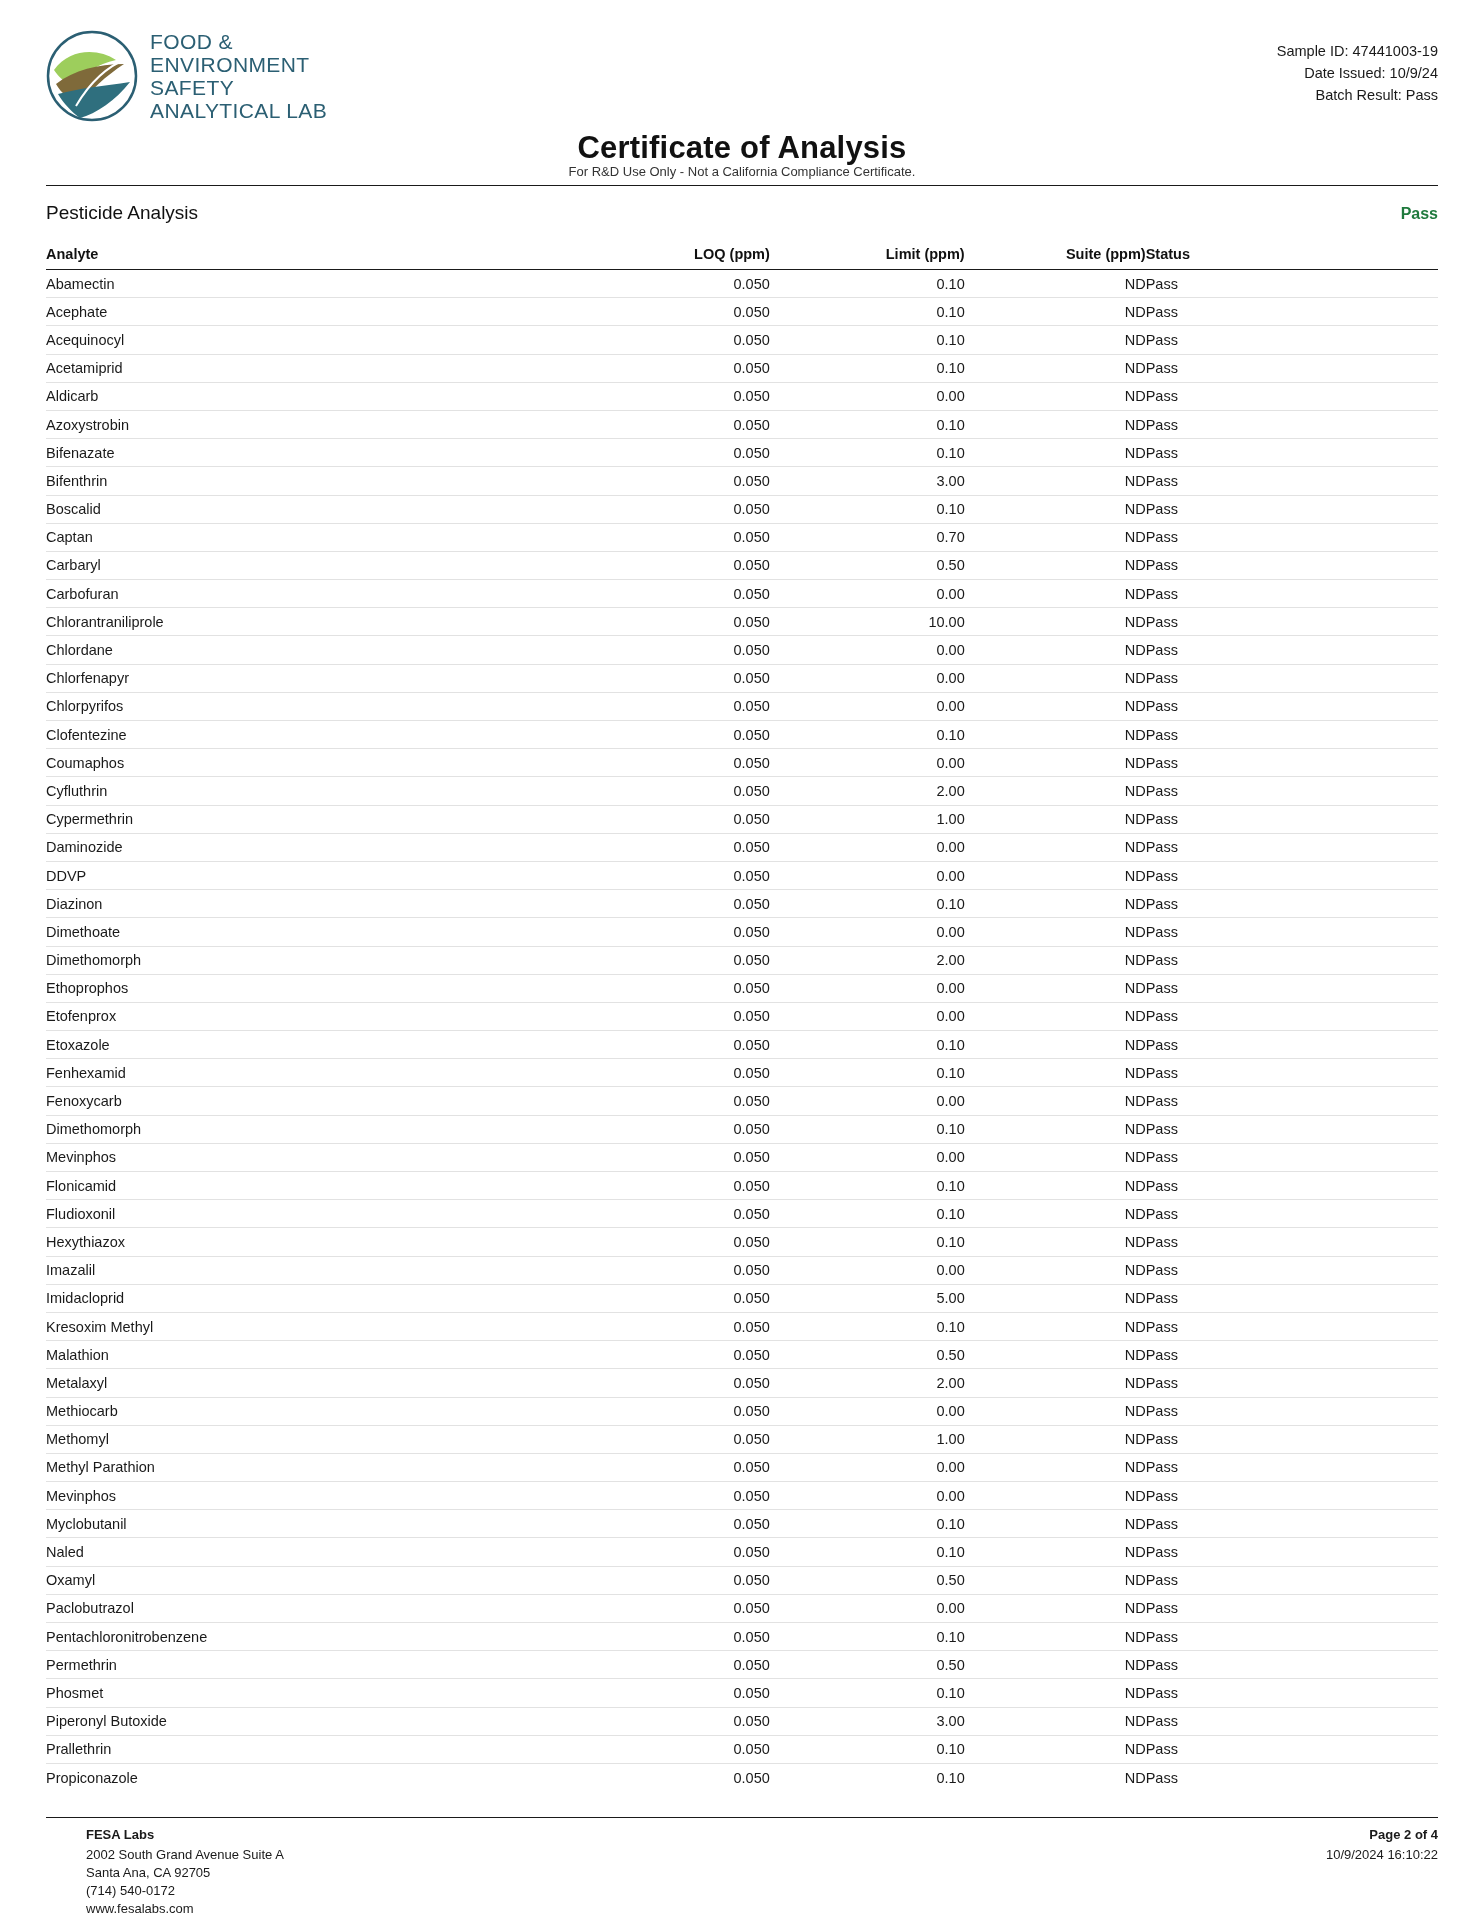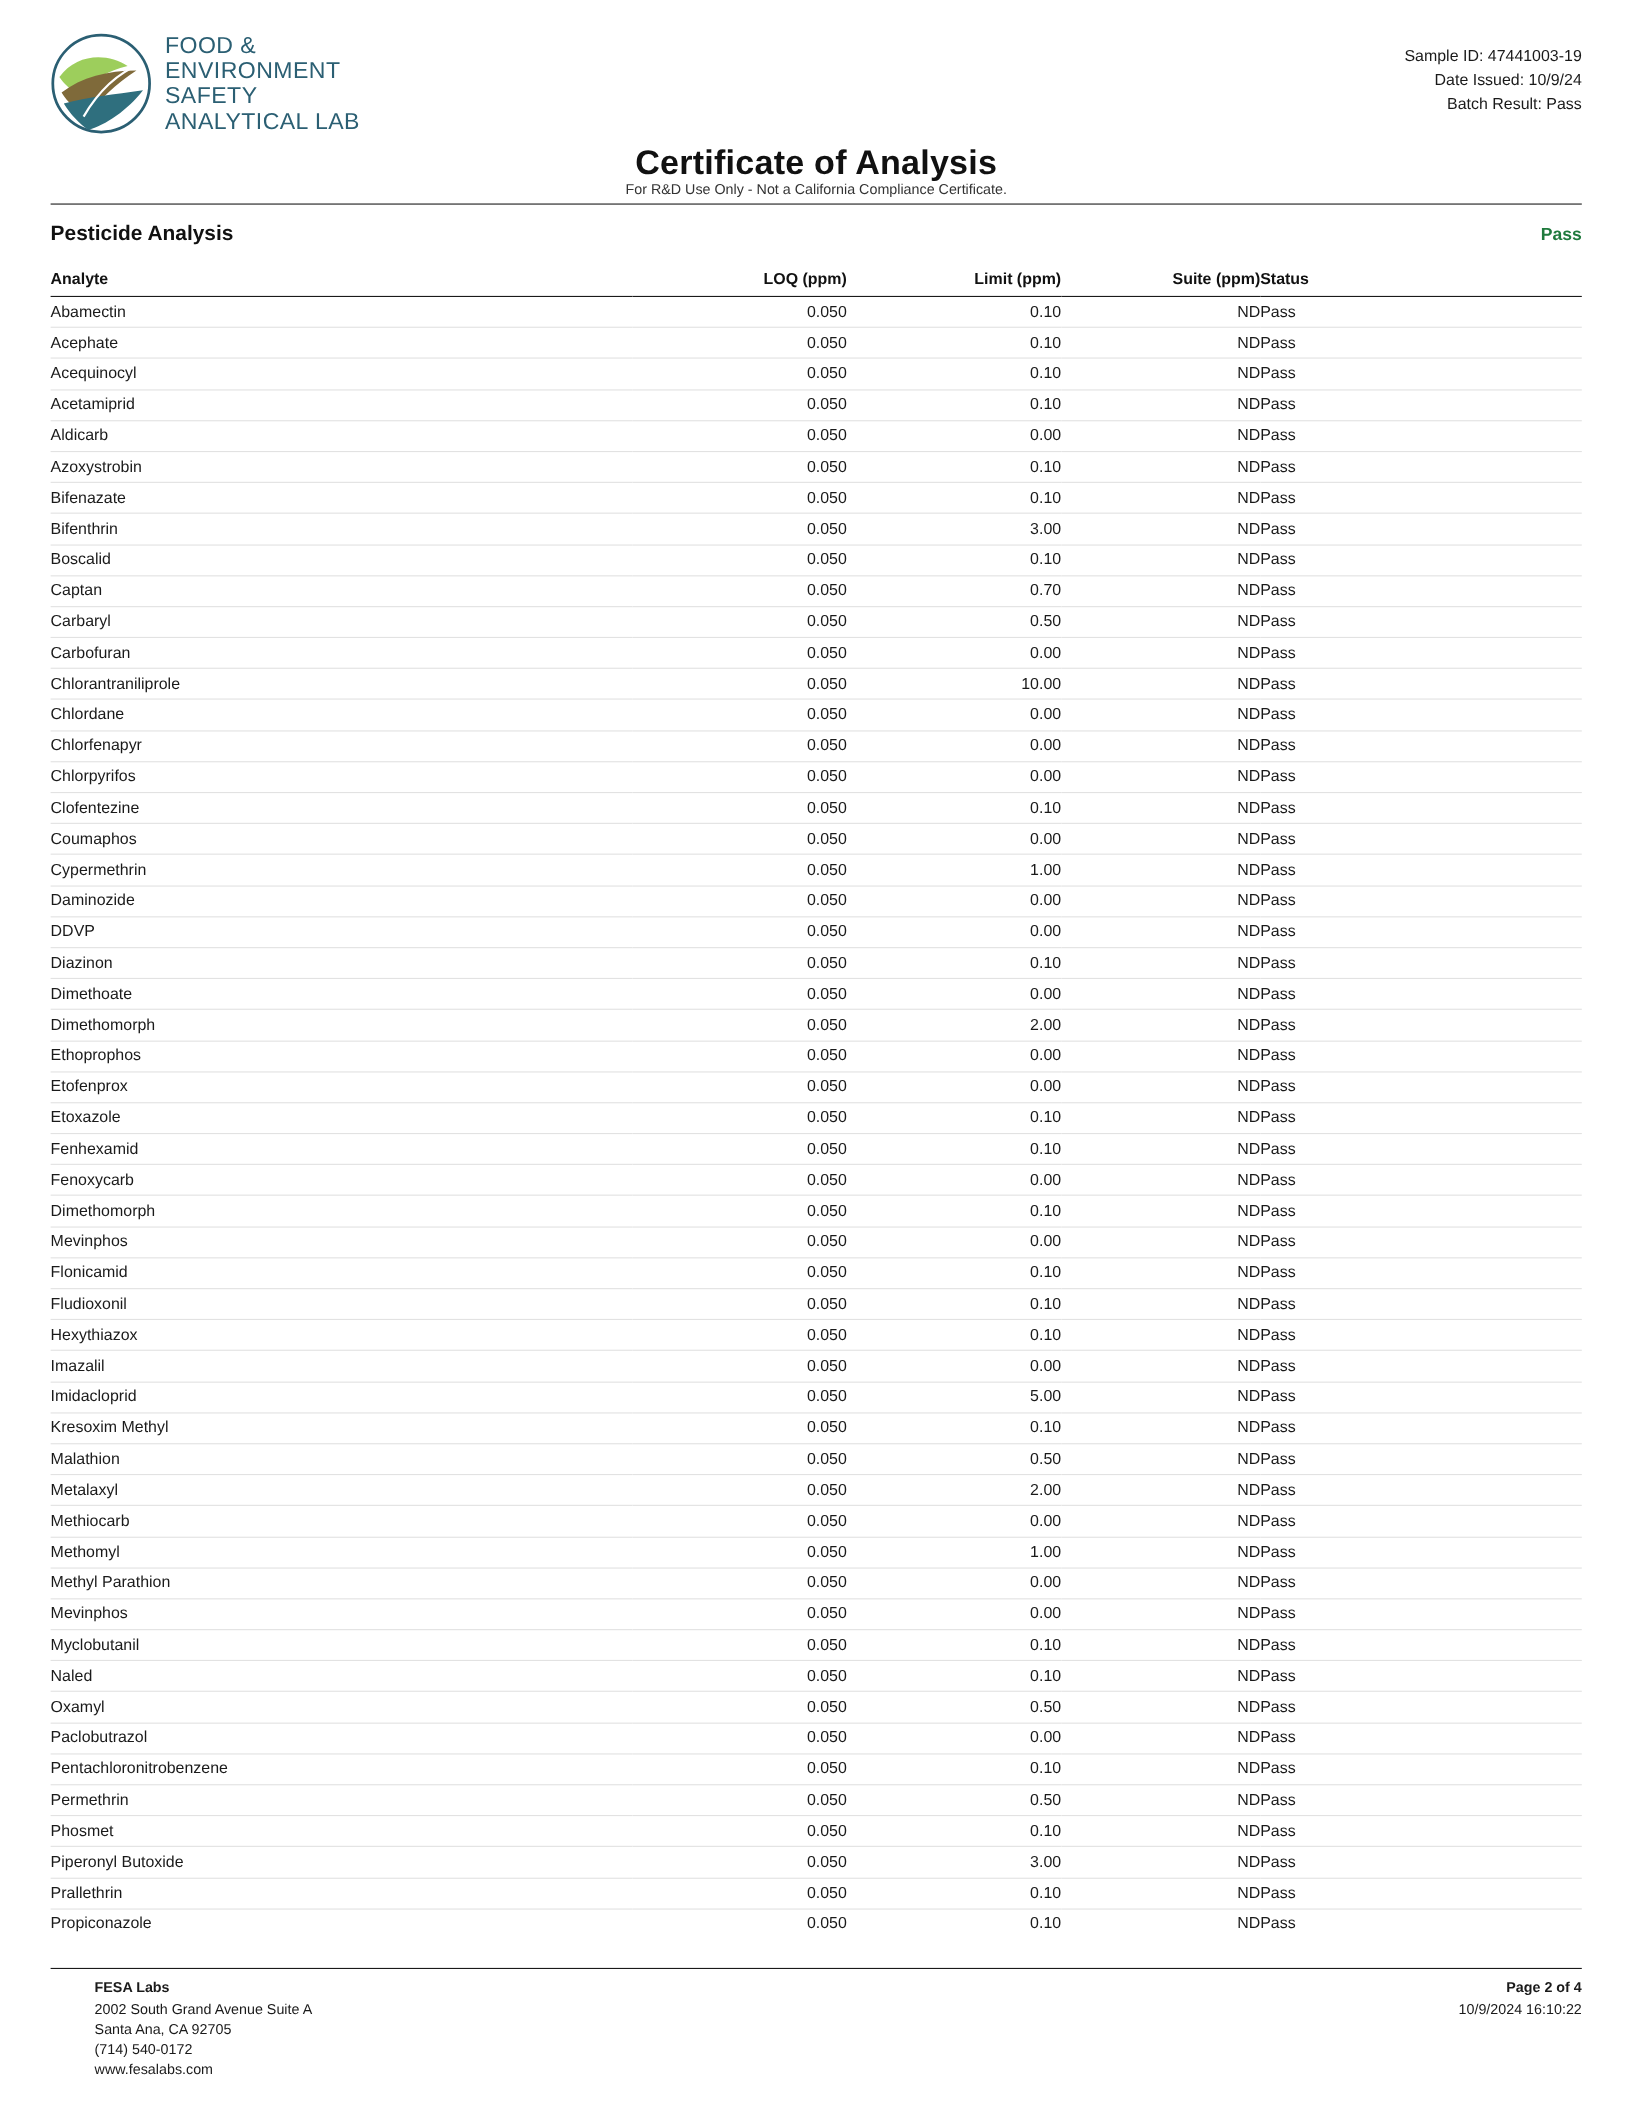--- a/index.html
+++ b/index.html
@@ -88,21 +88,21 @@
 
   
   .section-row {
     display: flex;
     justify-content: space-between;
     align-items: baseline;
     margin-top: 16px;
   }
   .section-title {
     font-size: 19px;
-    font-weight: bold;
+    font-weight: normal;
     color: #111;
   }
   .section-status {
     font-size: 16px;
     font-weight: bold;
     color: #1f7a3d;
   }
 
   
   table.results {
@@ -325,20 +325,27 @@
           <td class="c-status">Pass</td>
         </tr>
         <tr>
           <td class="c-analyte">Coumaphos</td>
           <td class="c-loq">0.050</td>
           <td class="c-limit">0.00</td>
           <td class="c-mass">ND</td>
           <td class="c-status">Pass</td>
         </tr>
         <tr>
+          <td class="c-analyte">Cyfluthrin</td>
+          <td class="c-loq">0.050</td>
+          <td class="c-limit">2.00</td>
+          <td class="c-mass">ND</td>
+          <td class="c-status">Pass</td>
+        </tr>
+        <tr>
           <td class="c-analyte">Cypermethrin</td>
           <td class="c-loq">0.050</td>
           <td class="c-limit">1.00</td>
           <td class="c-mass">ND</td>
           <td class="c-status">Pass</td>
         </tr>
         <tr>
           <td class="c-analyte">Daminozide</td>
           <td class="c-loq">0.050</td>
           <td class="c-limit">0.00</td>

